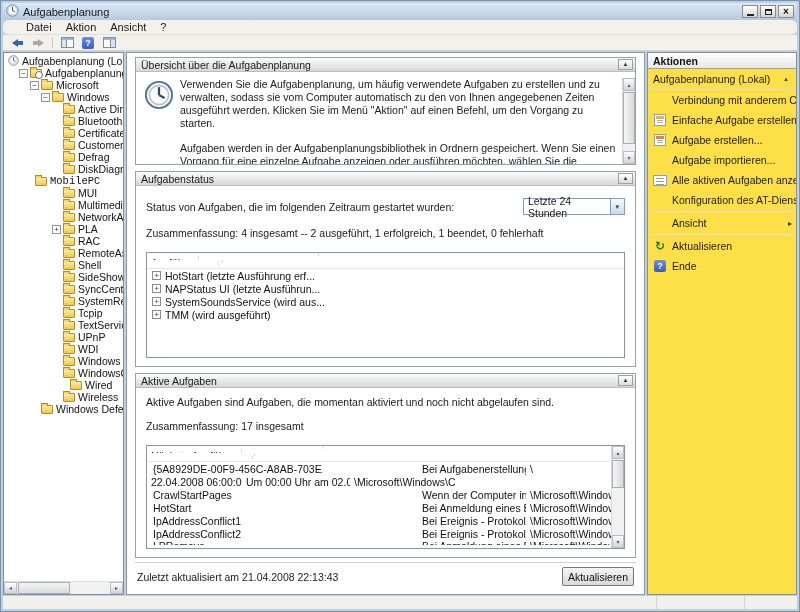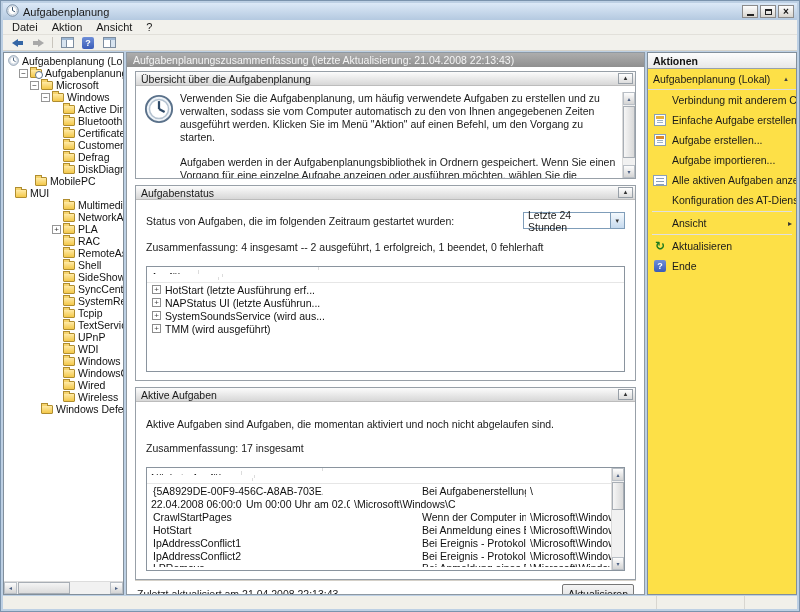--- a/index.html
+++ b/index.html
@@ -25,22 +25,23 @@
     display:flex; align-items:center; justify-content:center;
     font-size:9px; line-height:9px; color:#111; padding:0;
   }
   .glyph-min{ width:7px; height:2px; background:#222; margin-top:6px; }
   .glyph-max{ width:7px; height:6px; border:1px solid #222; border-top-width:2px; }
   .glyph-close{ font-size:10px; font-weight:bold; }
 
   
   .menubar{
     height:15px; flex:0 0 15px; background:#f2f1ec; display:flex; align-items:flex-start;
-    font-size:11px; color:#1a1a1a; padding-left:2px;
+    font-size:11px; color:#1a1a1a; padding-left:16px;
     border-bottom:1px solid #e2e0da;
+    border-radius:6px;
   }
   .menu-item{ padding:1px 7px; cursor:default; }
   .toolbar{
     height:16px; flex:0 0 16px; background:#f2f1ec; display:flex; align-items:center;
     gap:3px; padding:0 5px; border-bottom:1px solid #d5d2ca;
   }
   .tb-btn{ display:flex; align-items:center; justify-content:center; width:18px; height:14px; background:none; border:none; padding:0; }
   .arr{ display:flex; align-items:center; }
   .arr .head{ width:0; height:0; border-top:4px solid transparent; border-bottom:4px solid transparent; }
   .arr .tail{ width:5px; height:4px; }
@@ -248,26 +249,26 @@
           <div class="tree-row" style="padding-left: 48px;">
             <span class="expslot"></span>
             <span class="ti ti-folder"></span>
             <span class="tlabel">Defrag</span>
           </div>
           <div class="tree-row" style="padding-left: 48px;">
             <span class="expslot"></span>
             <span class="ti ti-folder"></span>
             <span class="tlabel">DiskDiagnostic</span>
           </div>
-          <div class="tree-row" style="padding-left: 20px;">
+          <div class="tree-row" style="padding-left: 20px; font-family: Liberation Mono, monospace;">
             <span class="expslot"></span>
             <span class="ti ti-folder"></span>
             <span class="tlabel">MobilePC</span>
           </div>
-          <div class="tree-row" style="">
+          <div class="tree-row" style="padding-left: 48px;">
             <span class="expslot"></span>
             <span class="ti ti-folder"></span>
             <span class="tlabel">MUI</span>
           </div>
           <div class="tree-row" style="padding-left: 48px;">
             <span class="expslot"></span>
             <span class="ti ti-folder"></span>
             <span class="tlabel">Multimedia</span>
           </div>
           <div class="tree-row" style="padding-left: 48px;">
@@ -335,21 +336,21 @@
           <div class="tree-row" style="padding-left: 48px;">
             <span class="expslot"></span>
             <span class="ti ti-folder"></span>
             <span class="tlabel">Windows Error</span>
           </div>
           <div class="tree-row" style="padding-left: 48px;">
             <span class="expslot"></span>
             <span class="ti ti-folder"></span>
             <span class="tlabel">WindowsCaler</span>
           </div>
-          <div class="tree-row" style="padding-left: 48px;">
+          <div class="tree-row" style="padding-left: 48px; margin-left: 7px;">
             <span class="expslot"></span>
             <span class="ti ti-folder"></span>
             <span class="tlabel">Wired</span>
           </div>
           <div class="tree-row" style="padding-left: 48px;">
             <span class="expslot"></span>
             <span class="ti ti-folder"></span>
             <span class="tlabel">Wireless</span>
           </div>
           <div class="tree-row" style="padding-left: 26px;">
@@ -360,21 +361,20 @@
         </div>
       <div class="hscroll">
         <button class="sbtn">◂</button>
         <span class="hthumb"></span>
         <span class="hfill"></span>
         <button class="sbtn">▸</button>
       </div>
     </div>
 
     <div class="center-panel">
-      <div class="mmc-header">Aufgabenplanungszusammenfassung (letzte Aktualisierung: 21.04.2008 22:13:43)</div>
       <div class="center-body">
 
         <div class="section">
           <div class="sec-head">
             <span>Übersicht über die Aufgabenplanung</span>
             <button class="collapse-btn">▴</button>
           </div>
           <div class="overview-body">
             <span class="big-clock" id="overview-icon"><svg width="30" height="30" viewBox="0 0 16 16">
                   <circle cx="8" cy="8" r="7" fill="#eef3f8" stroke="#5a718a"></circle>
@@ -438,21 +438,21 @@
             </div>
           </div>
         </div>
 
         <div class="section" style="margin-top:6px">
           <div class="sec-head">
             <span>Aktive Aufgaben</span>
             <button class="collapse-btn">▴</button>
           </div>
           <div class="sec-body">
-            <div class="filter-row" style="margin-top:8px">Aktive Aufgaben sind Aufgaben, die momentan aktiviert und noch nicht abgelaufen sind.</div>
+            <div class="filter-row" style="margin-top:0">Aktive Aufgaben sind Aufgaben, die momentan aktiviert und noch nicht abgelaufen sind.</div>
             <div class="summary">Zusammenfassung: 17 insgesamt</div>
             <div class="table active-table">
               <div class="thead" id="active-thead">
                   <span class="th" style="width: 176px;">Aufgabenname</span>
                   <span class="th" style="width: 95px;">Nächste Ausführungszeit</span>
                   <span class="th" style="width: 108px;">Trigger</span>
                   <span class="th" style="width: 106px;">Speicherort</span>
                   <span class="th fill"></span>
                 </div>
               <div id="active-tbody">

